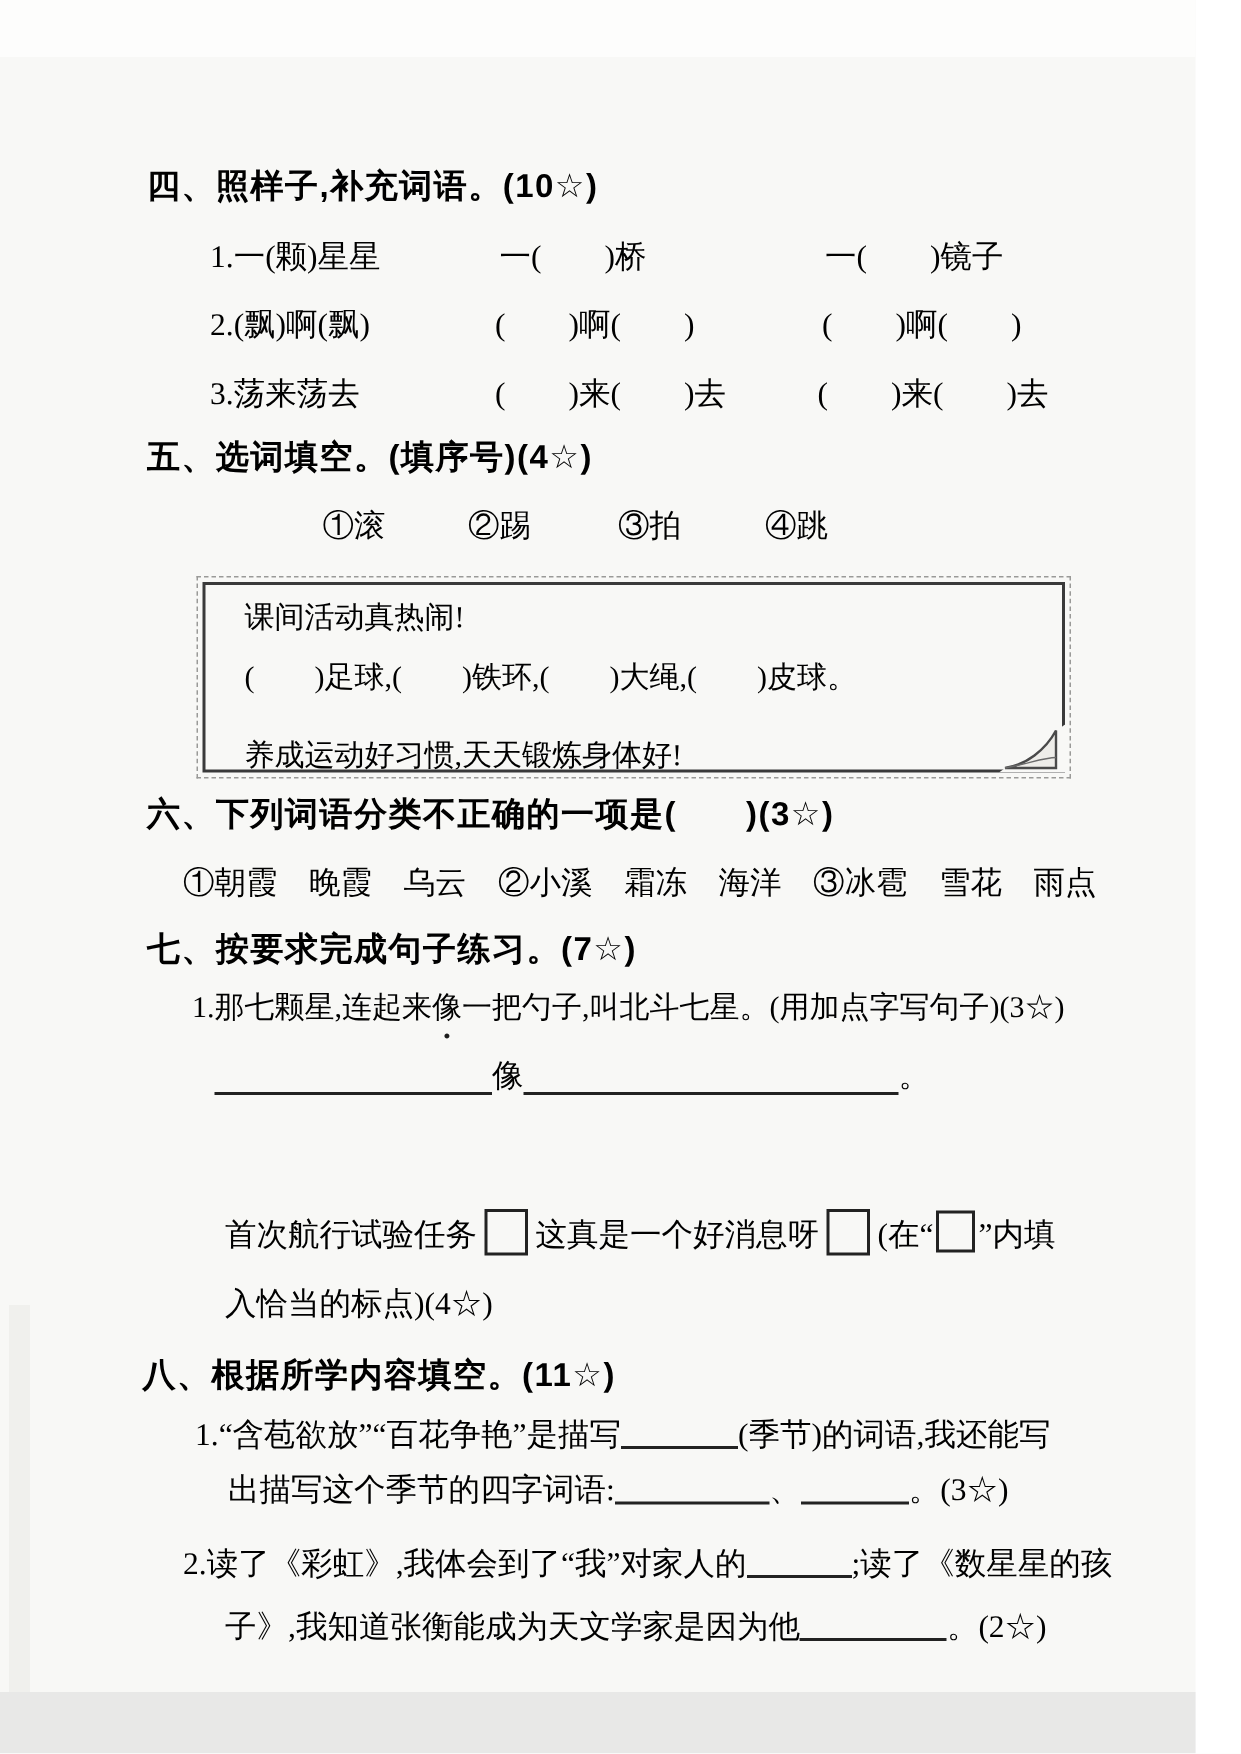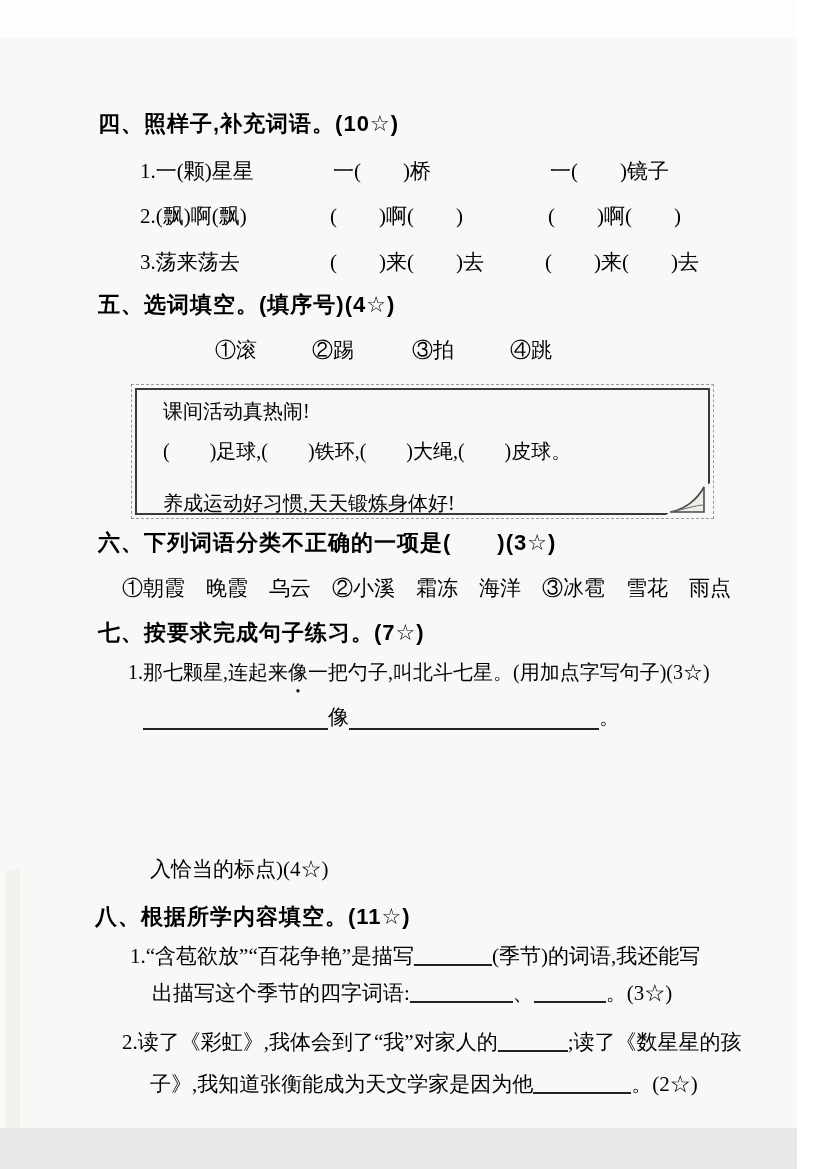--- a/index.html
+++ b/index.html
@@ -84,20 +84,21 @@
   <div class="line sm" style="left:128px;top:660px;"><span>1.那七颗星,连起来</span><span class="dot-char">像</span><span>一把勺子,叫北斗七星。(用加点字写句子)(3☆)</span></div>
 
   <div class="line answer-row" style="left:143px;top:702px;">
     <span class="blank" style="width:185px;"></span>
       <span>像</span>
       <span class="blank" style="width:250px;"></span>
       <span>。</span>
   </div>
 
 
+  <div class="line" style="left:150px;top:806px;"><span>首次航行试验任务</span><span class="pbox"></span><span>这真是一个好消息呀</span><span class="pbox"></span><span>(在“</span><span class="pbox small"></span><span>”内填</span></div>
 
   <div class="line" style="left:150px;top:856px;">入恰当的标点)(4☆)</div>
 
   <div class="line title" style="left:95px;top:903px;">八、根据所学内容填空。(11☆)</div>
 
   <div class="line" style="left:130px;top:943px;"><span>1.“含苞欲放”“百花争艳”是描写</span><span class="blank" style="width:78px;"></span><span>(季节)的词语,我还能写</span></div>
 
   <div class="line" style="left:152px;top:980px;"><span>出描写这个季节的四字词语:</span><span class="blank" style="width:103px;"></span><span>、</span><span class="blank" style="width:72px;"></span><span>。(3☆)</span></div>
 
   <div class="line" style="left:122px;top:1029px;"><span>2.读了《彩虹》,我体会到了“我”对家人的</span><span class="blank" style="width:70px;"></span><span>;读了《数星星的孩</span></div>

